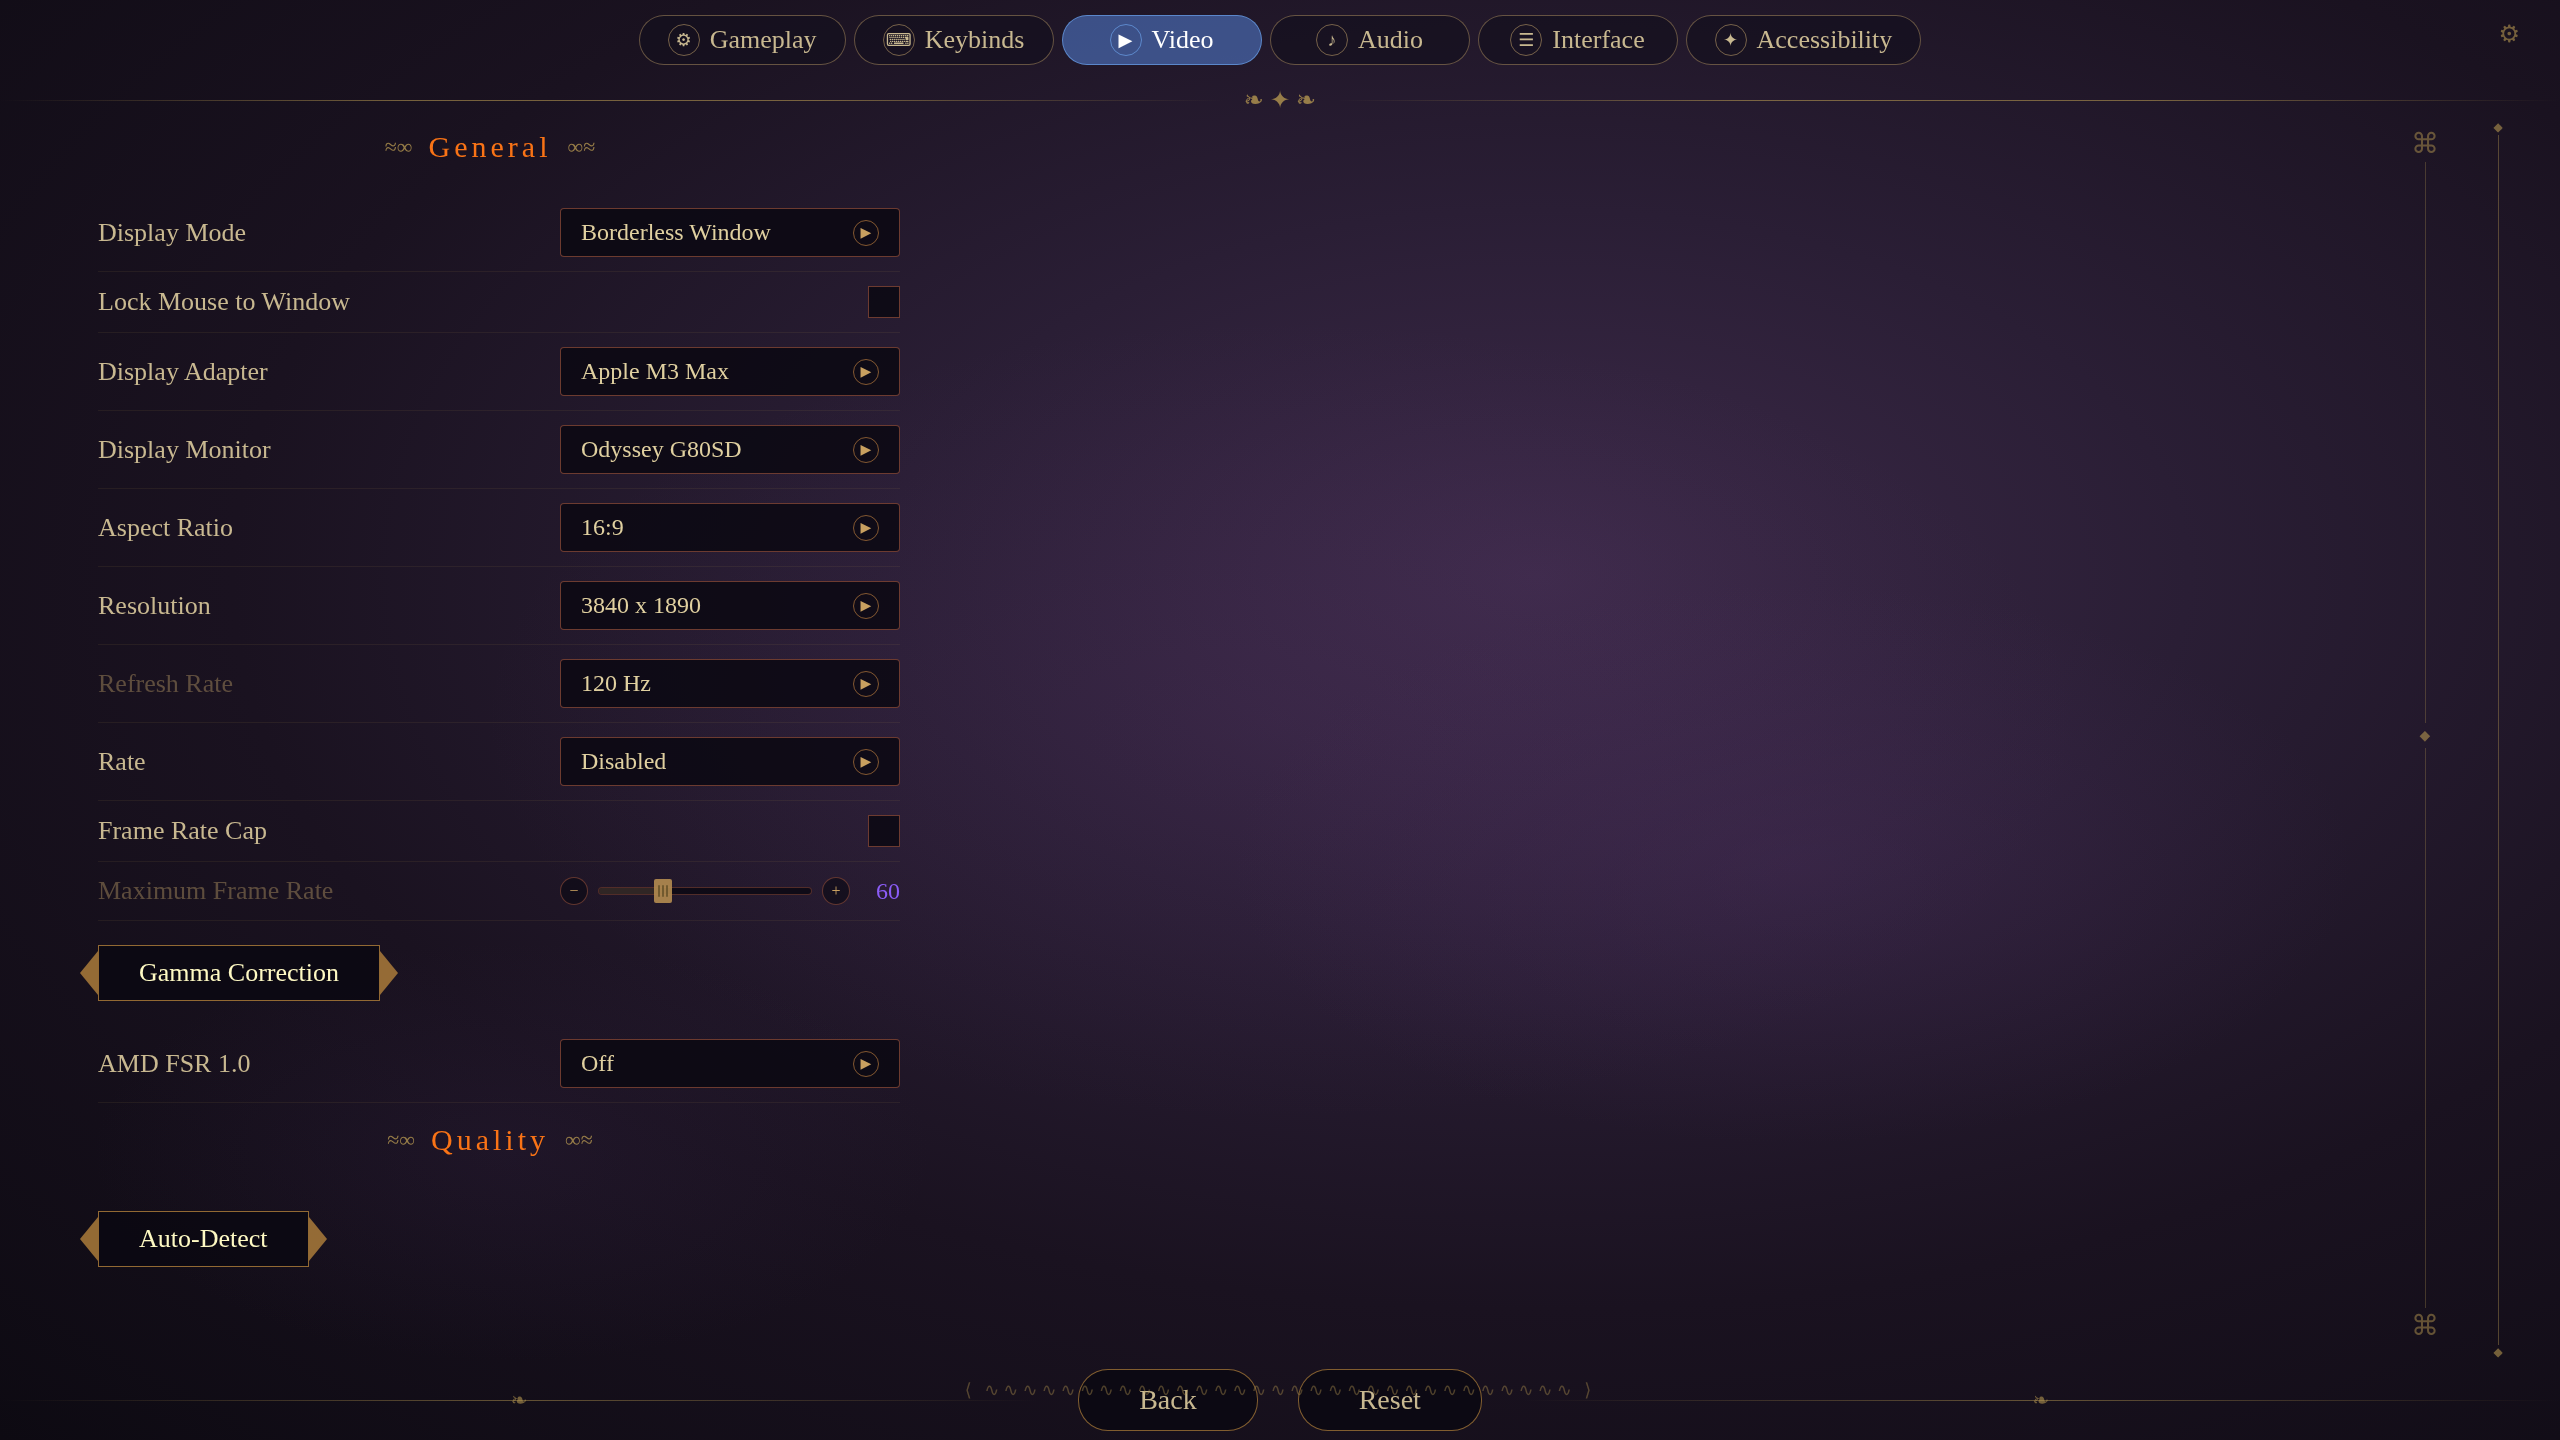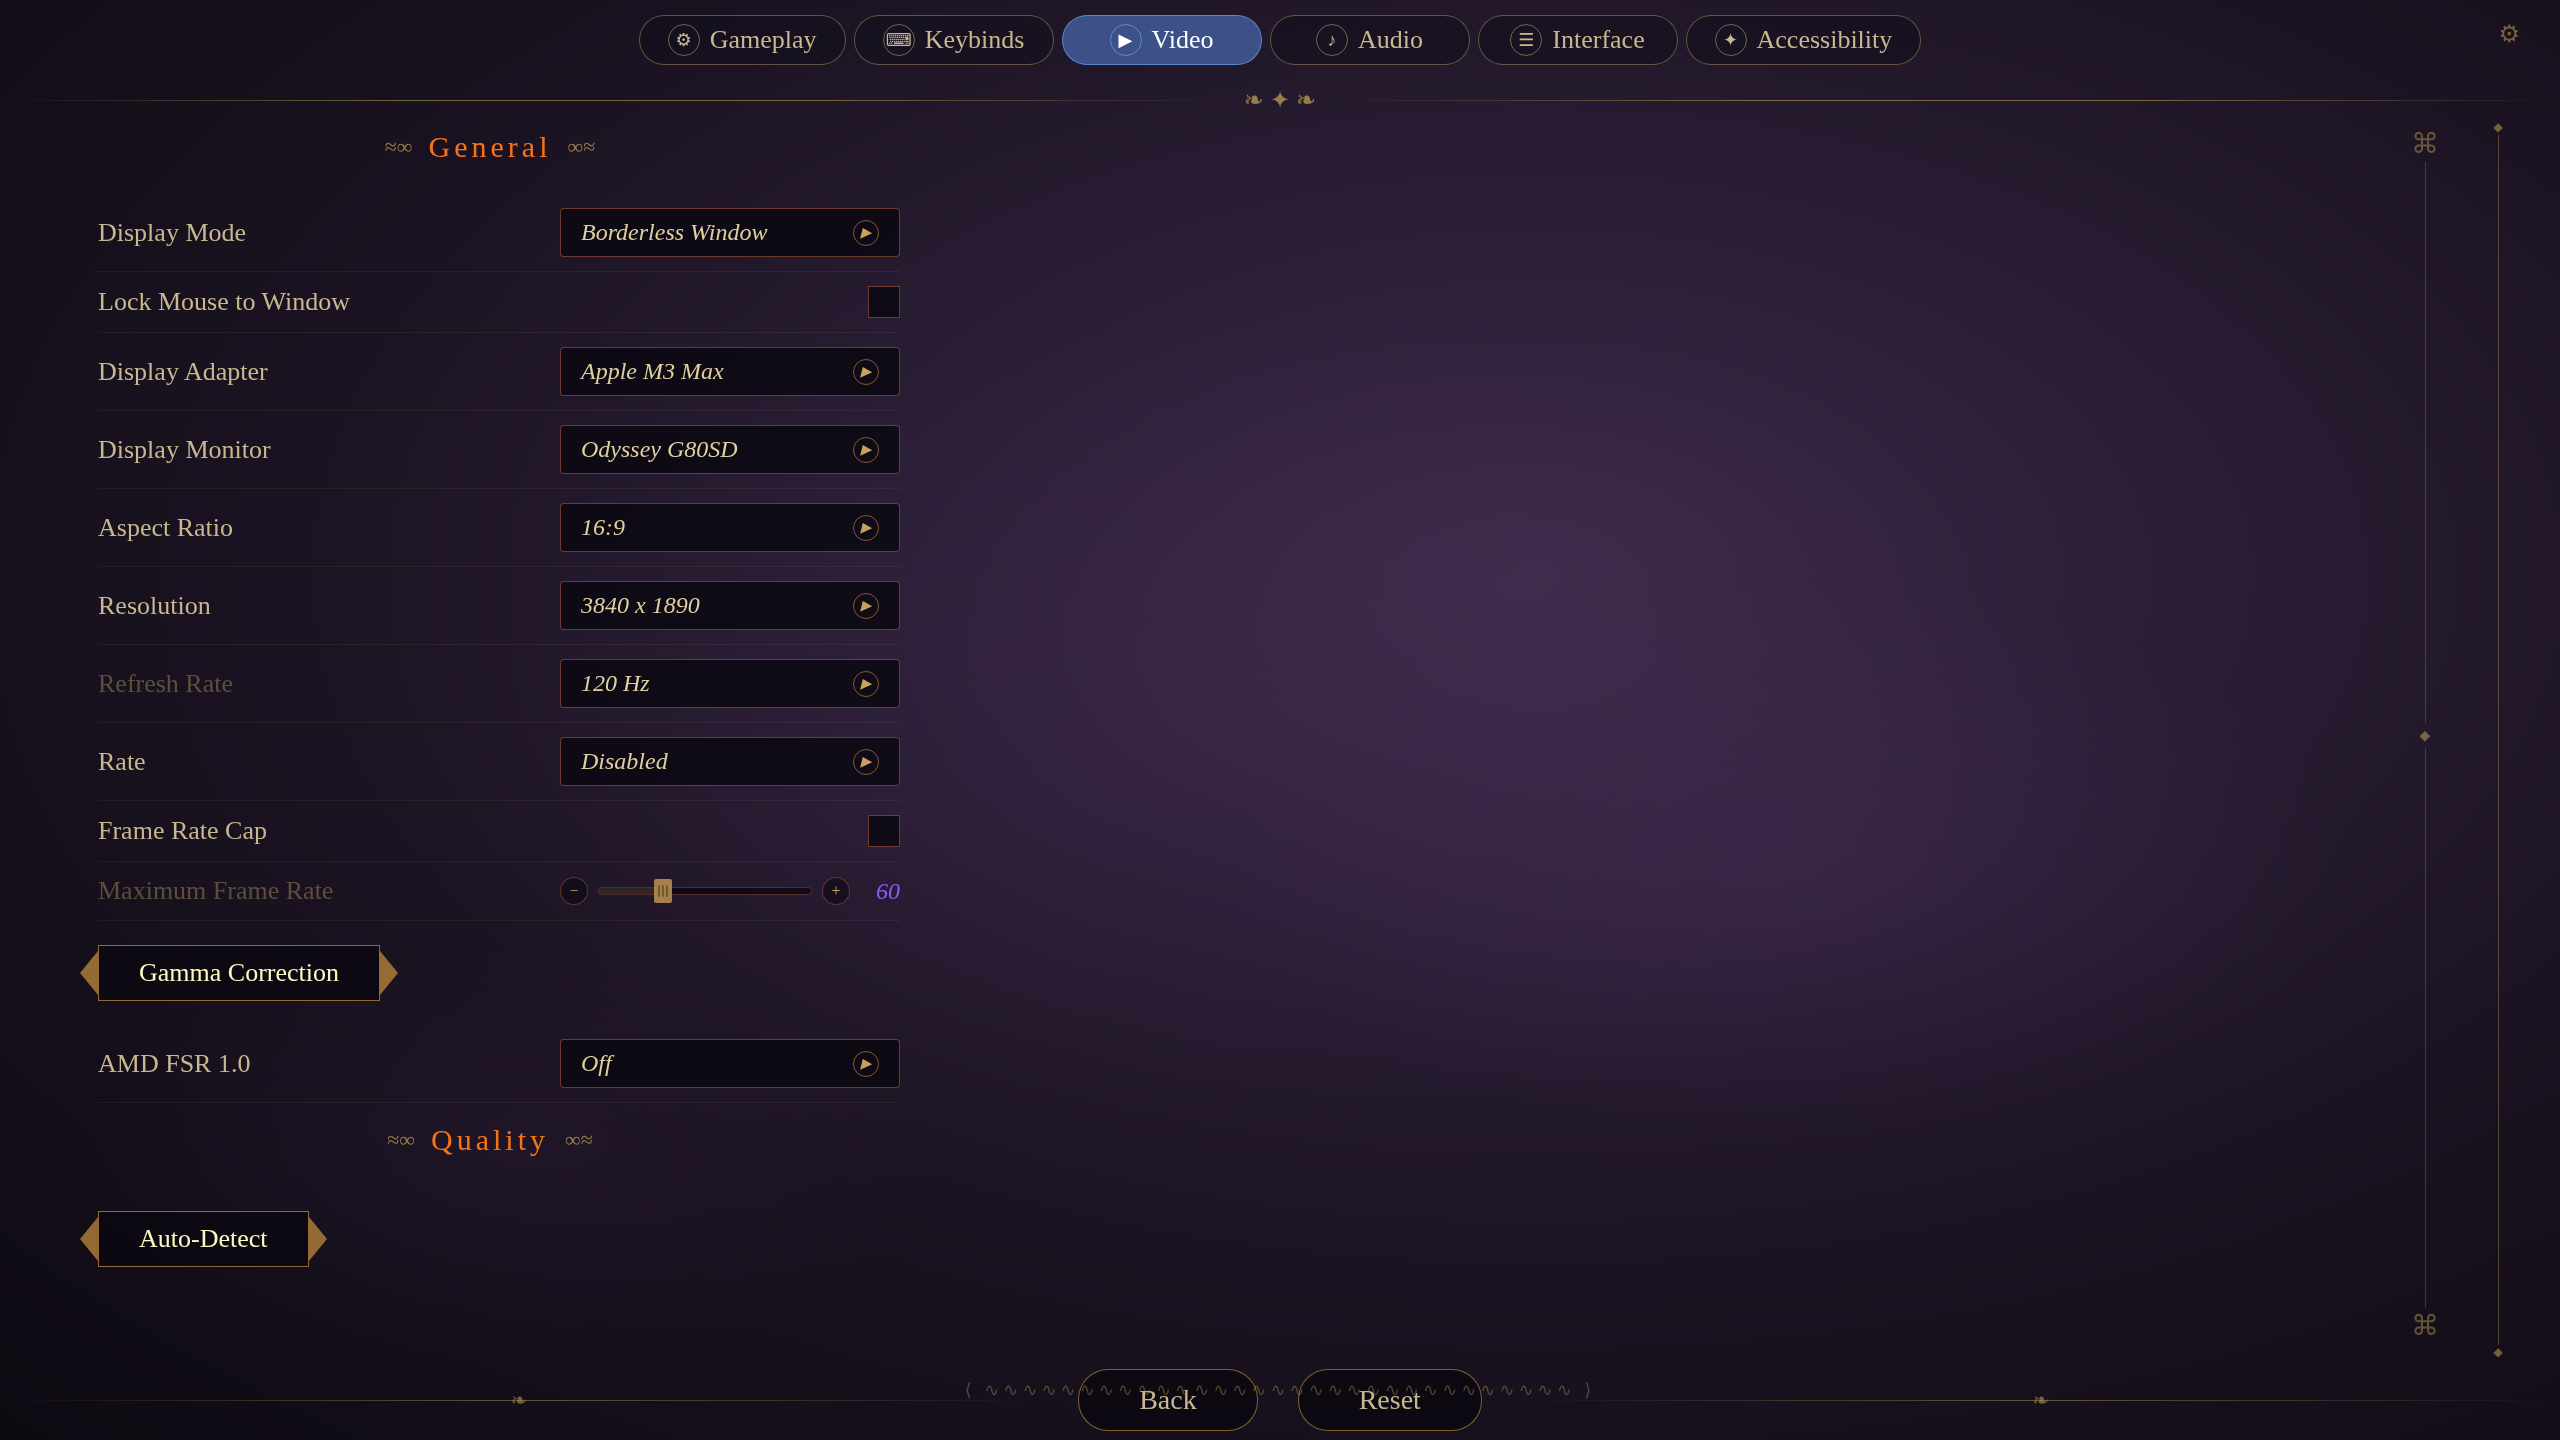--- a/index.html
+++ b/index.html
@@ -156,21 +156,20 @@
       font-size: 26px;
       font-weight: normal;
     }
 
     .setting-label.dimmed {
       color: rgba(180,150,100,0.45);
     }
 
     .setting-control {
       min-width: 340px;
-      font-style: italic;
     }
 
     
     .dropdown {
       display: flex;
       align-items: center;
       justify-content: space-between;
       padding: 10px 20px;
       background: rgba(10,8,18,0.85);
       border: 1px solid rgba(150,80,60,0.7);

